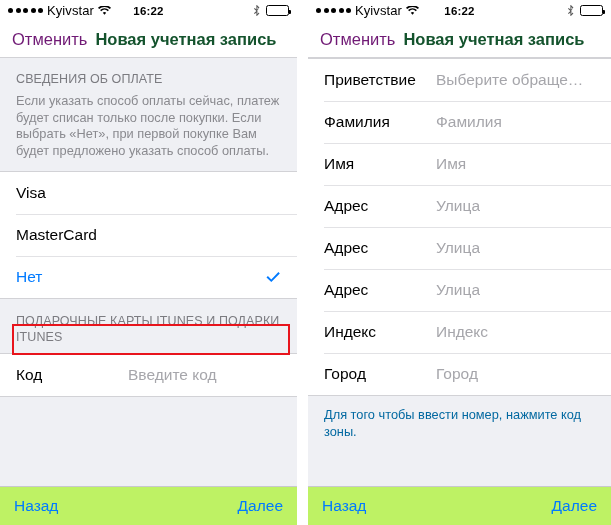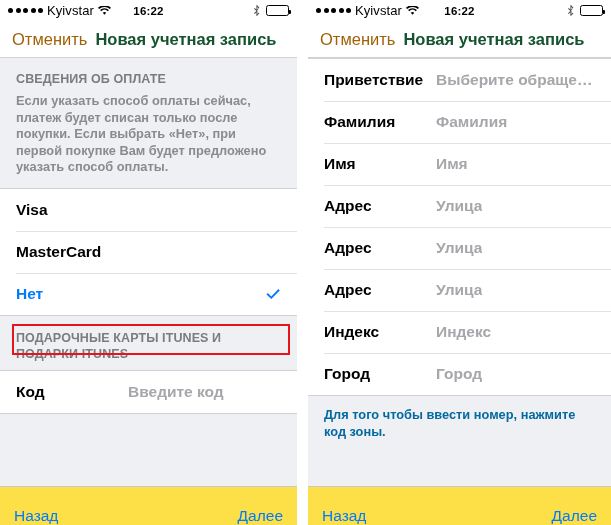--- a/index.html
+++ b/index.html
@@ -72,28 +72,28 @@
   }
   .battery-fill { height: 100%; background: #000; border-radius: 1px; }
 
   
   .navbar {
     height: 36px; background: #ffffff;
     display: flex; align-items: center; padding: 0 12px;
     flex: none; border-bottom: 1px solid #d2d2d6;
   }
   .nav-cancel {
-    color: #a16207; font-size: 16.5px; margin-right: 8px; white-space: nowrap;
+    color: #701a75; font-size: 16.5px; margin-right: 8px; white-space: nowrap;
   }
   .nav-title {
     color: #14532d; font-size: 16.5px; font-weight: bold; white-space: nowrap;
   }
 
   
-  .content { flex: 1; overflow: hidden; position: relative; background: #eff0f4; font-weight: bold; }
+  .content { flex: 1; overflow: hidden; position: relative; background: #eff0f4; }
 
   .section-header {
     padding: 13px 16px 6px 16px;
     font-size: 12.5px; color: #7b7b80; letter-spacing: 0.1px;
     line-height: 16px; text-transform: none;
   }
   .section-note {
     padding: 0 16px 12px 16px;
     font-size: 12.8px; color: #8a8a8f; line-height: 16.5px;
   }
@@ -125,23 +125,23 @@
   .frow .row-label { width: 112px; flex: none; }
   .frow .row-value { margin-left: 0; }
 
   .footer-note {
     padding: 10px 16px 0 16px;
     font-size: 12.8px; color: #0369a1; line-height: 17px;
   }
 
   
   .toolbar {
-    height: 38px; flex: none; background: #fde047;
+    height: 38px; flex: none; background: #bef264;
     border-top: 1px solid #c8c8cc;
-    display: flex; align-items: flex-end; justify-content: space-between;
+    display: flex; align-items: center; justify-content: space-between;
     padding: 0 14px;
   }
   .toolbar span { color: #007aff; font-size: 15.5px; }
 
   
   .annotation {
     position: absolute; border: 2px solid #e8141c;
     box-sizing: border-box; pointer-events: none; z-index: 5;
   }
 </style>

